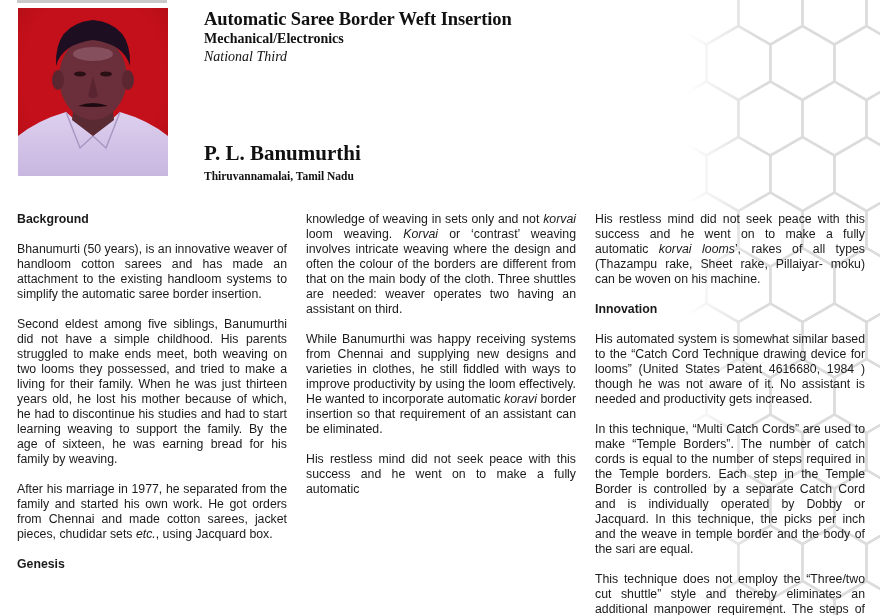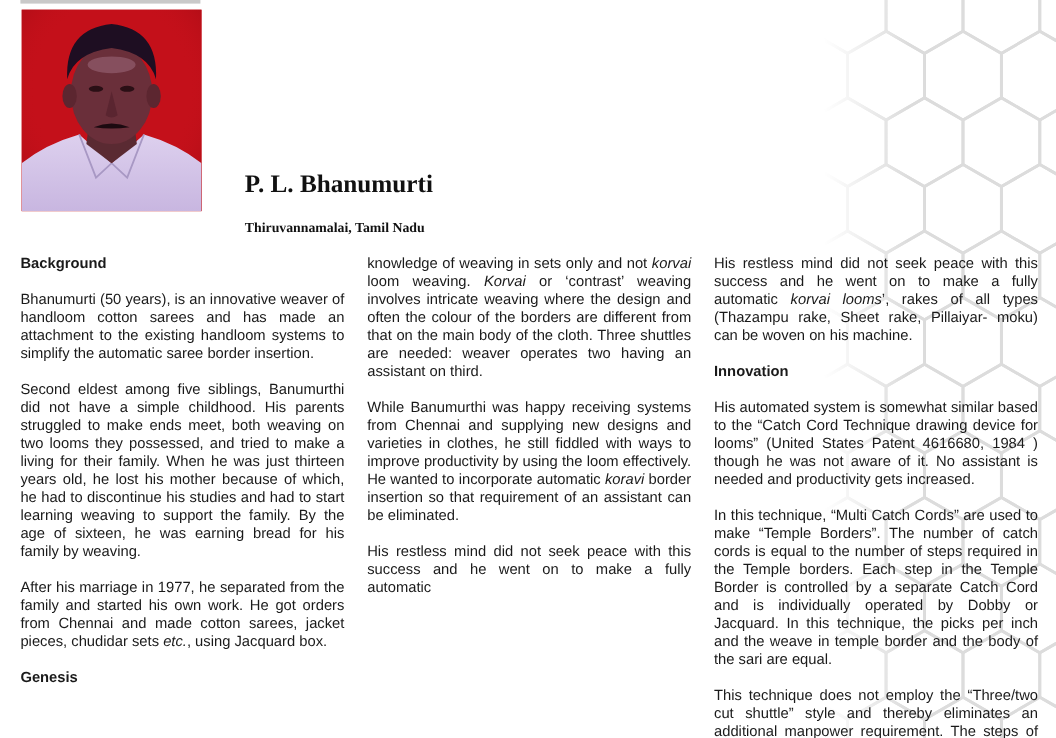--- a/index.html
+++ b/index.html
@@ -18,21 +18,21 @@
   }
   .photo svg { display: block; width: 100%; height: 100%; }
 
   .header { position: absolute; left: 204px; top: 8px; font-family: "Liberation Serif", serif; }
   .title { font-size: 18.5px; font-weight: bold; line-height: 22px; margin: 0; color: #111; letter-spacing: -0.1px; }
   .category { font-size: 14px; font-weight: bold; line-height: 18px; margin-top: 0px; color: #111; }
   .award { font-size: 14px; font-style: italic; line-height: 18px; color: #111; }
 
   .person { position: absolute; left: 204px; top: 141px; font-family: "Liberation Serif", serif; }
   .person-name { font-size: 21px; font-weight: bold; line-height: 24px; color: #111; }
-  .person-place { font-size: 11.5px; font-weight: bold; line-height: 16px; margin-top: 17px; color: #111; }
+  .person-place { font-size: 11.5px; font-weight: bold; line-height: 16px; margin-top: 3px; color: #111; }
 
   .col { position: absolute; top: 208px; width: 270px; font-size: 12.3px; line-height: 15px; color: #1a1a1a; }
   .col-1 { left: 17px; }
   .col-2 { left: 306px; }
   .col-3 { left: 595px; }
   .col h3 { font-size: 12.3px; font-weight: bold; margin: 0 0 15px 0; line-height: 15px; }
   .col p { margin: 0 0 15px 0; text-align: justify; }
   .col .first-h { margin-top: 4px; }
   em { font-style: italic; }
 </style>
@@ -167,23 +167,28 @@
 
       <ellipse cx="62" cy="66" rx="6" ry="2.5" fill="#2a0f15"></ellipse>
       <ellipse cx="88" cy="66" rx="6" ry="2.5" fill="#2a0f15"></ellipse>
 
       <path d="M75 68 L70 88 Q75 92 80 88 Z" fill="#5a2530"></path>
 
       <path d="M60 98 Q75 92 90 98 Q75 100 60 98 Z" fill="#1c0a10"></path>
     </svg>
   </div>
 
+  <div class="header">
+    <h1 class="title">Automatic Saree Border Weft Insertion</h1>
+    <div class="category">Mechanical/Electronics</div>
+    <div class="award">National Third</div>
+  </div>
 
   <div class="person">
-    <div class="person-name">P. L. Bhanumurti</div>
+    <div class="person-name">P. L. Banumurthi</div>
     <div class="person-place">Thiruvannamalai, Tamil Nadu</div>
   </div>
 
   <div class="col col-1">
     <h3 class="first-h">Background</h3>
     <p>Bhanumurti (50 years), is an innovative weaver of handloom cotton sarees and has made an attachment to the existing handloom systems to simplify the automatic saree border insertion.</p>
     <p>Second eldest among five siblings, Banumurthi did not have a simple childhood. His parents struggled to make ends meet, both weaving on two looms they possessed, and tried to make a living for their family. When he was just thirteen years old, he lost his mother because of which, he had to discontinue his studies and had to start learning weaving to support the family. By the age of sixteen, he was earning bread for his family by weaving.</p>
     <p><span>After his marriage in 1977, he separated from the family and started his own work. He got orders from Chennai and made cotton sarees, jacket pieces, chudidar sets </span><em>etc.</em><span>, using Jacquard box.</span></p>
     <h3>Genesis</h3>
   </div>

